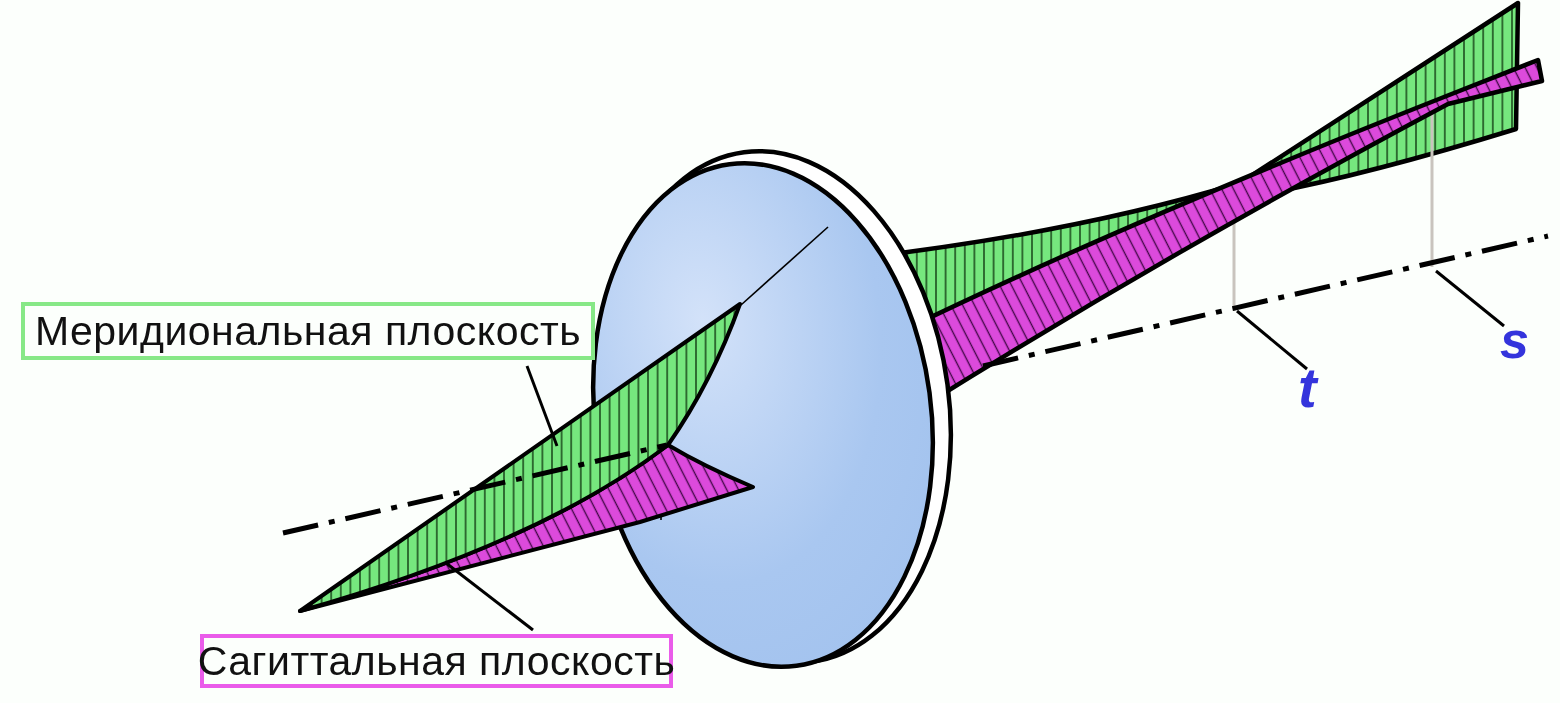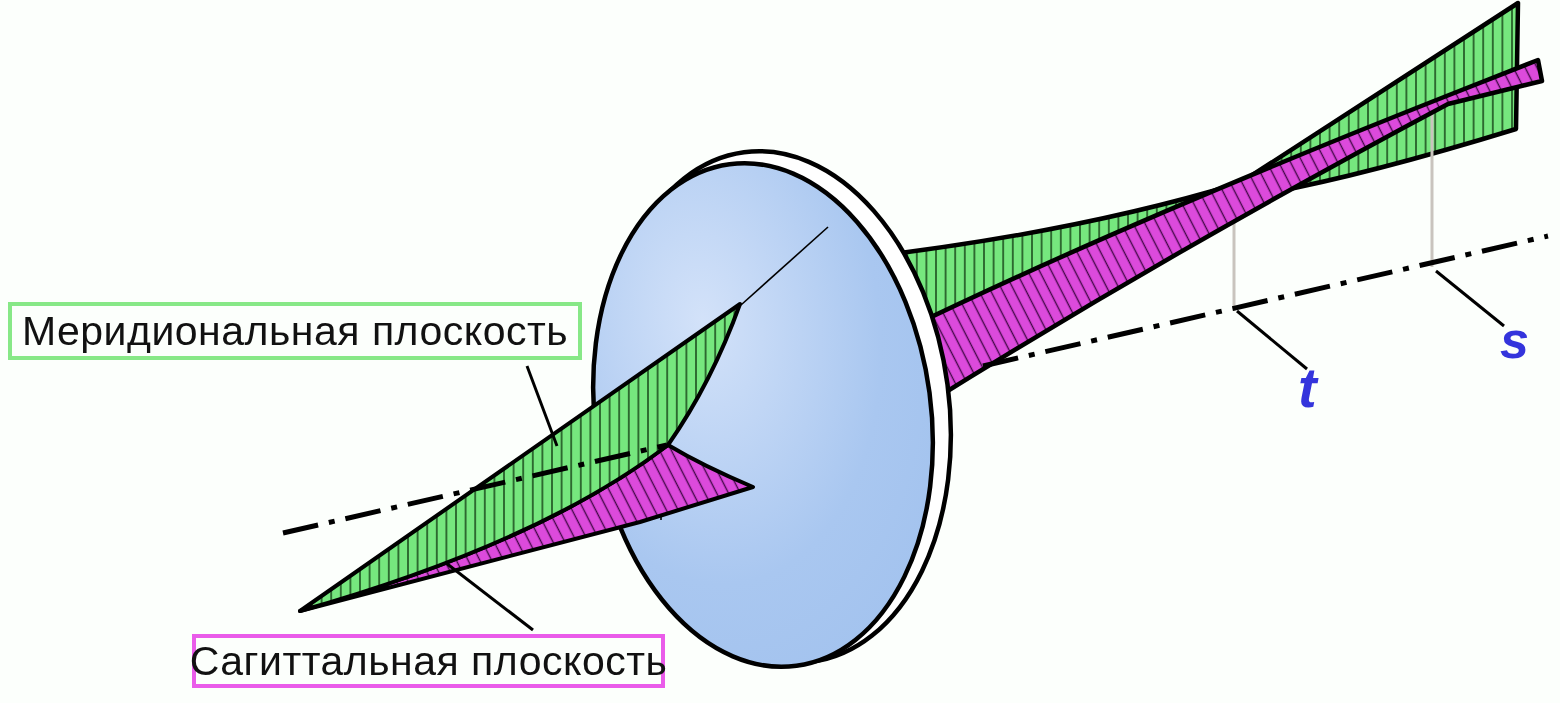--- a/index.html
+++ b/index.html
@@ -15,25 +15,25 @@
     position:absolute;
     display:flex;align-items:center;justify-content:center;
     background:var(--bg,#FCFFFC);
     color:var(--label-text,#111);
     font-size:41px;
     letter-spacing:0.5px;
     white-space:nowrap;
     box-sizing:border-box;
   }
   .callout.meridional{
-    left:8px;top:302px;width:574px;height:58px;
+    left:21px;top:302px;width:574px;height:58px;
     border:4px solid var(--green-label-border,#87E887);
   }
   .callout.sagittal{
-    left:192px;top:634px;width:473px;height:54px;
+    left:200px;top:634px;width:473px;height:54px;
     border:4px solid var(--magenta-label-border,#EA5CEA);
   }
   .focus-letter{
     position:absolute;
     color:var(--blue-label,#3434DC);
     font-style:italic;font-weight:bold;
     line-height:1;
   }
   .focus-letter.t{left:1298px;top:360px;font-size:56px;}
   .focus-letter.s{left:1500px;top:314px;font-size:52px;}

